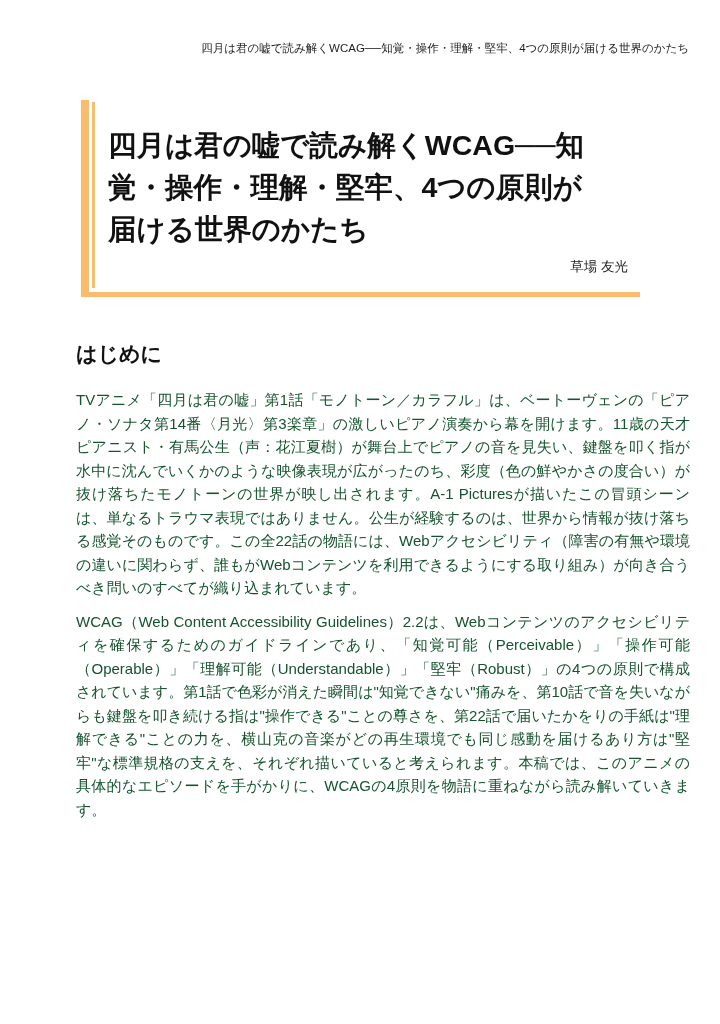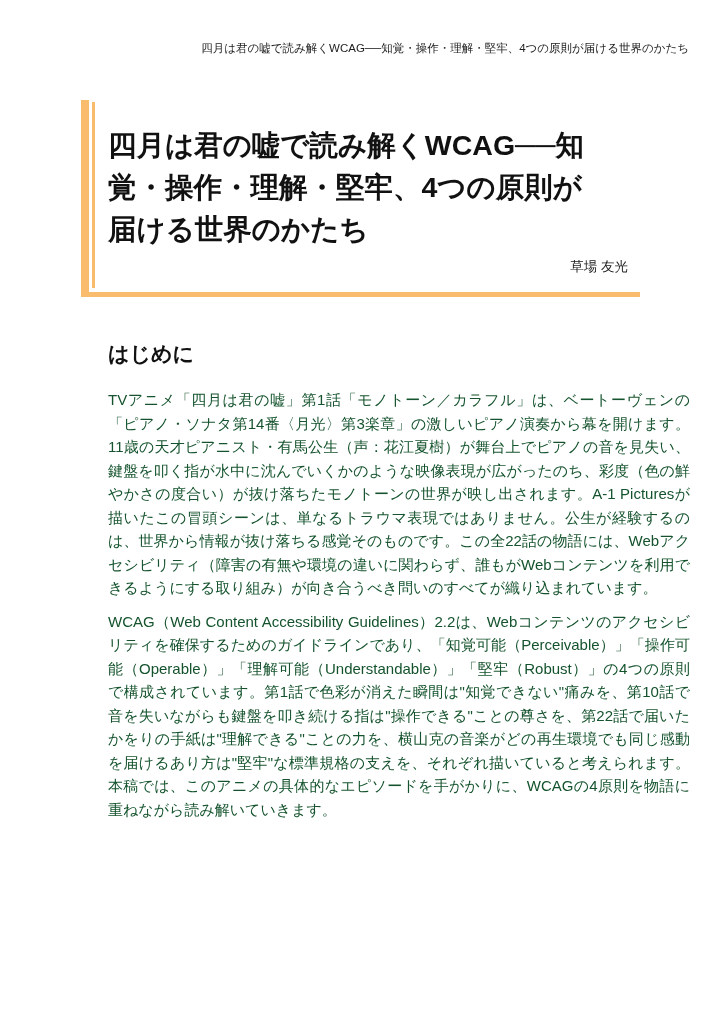--- a/index.html
+++ b/index.html
@@ -72,21 +72,20 @@
     font-size: 13.5px;
     color: #1a1a1a;
   }
 
   
   .content {
     position: absolute;
     left: 76px;
     right: 72px;
     top: 340px;
-    margin-left: 32px;
   }
   .section-heading {
     margin: 0 0 21px 0;
     font-size: 21px;
     line-height: 27px;
     font-weight: 700;
     color: #111111;
   }
   .content p {
     margin: 0 0 10px 0;

